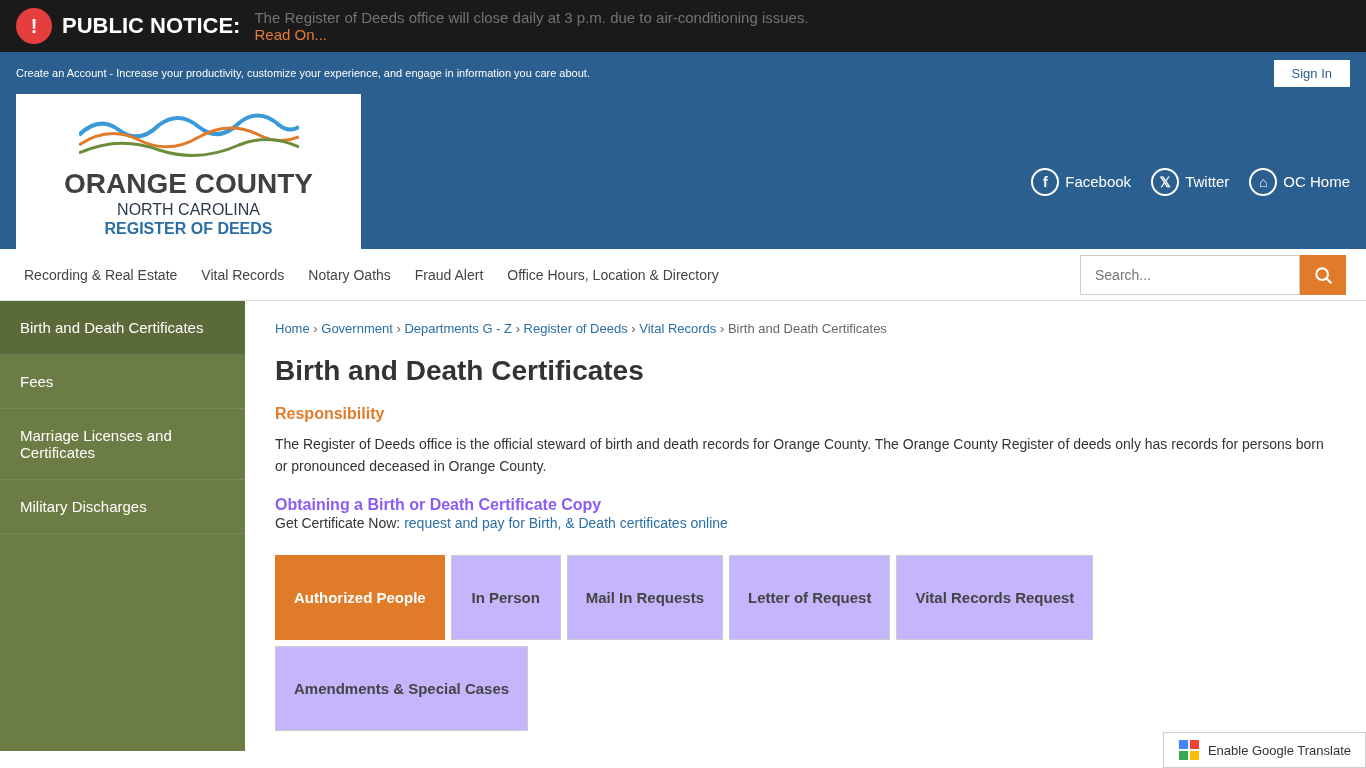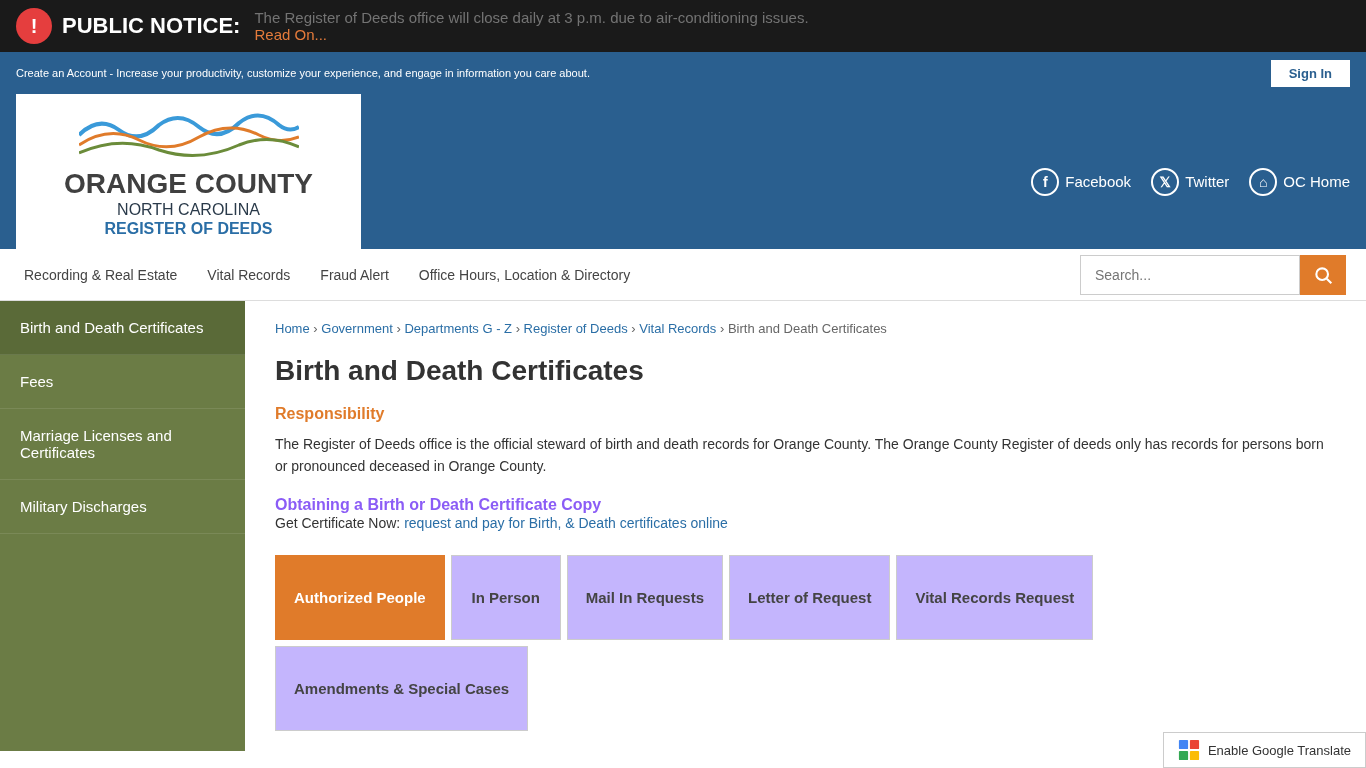--- a/index.html
+++ b/index.html
@@ -57,21 +57,21 @@
     .account-bar-text {
       color: white;
       font-size: 11px;
     }
     .sign-in-btn {
       background: white;
       color: #2a5f8f;
       border: none;
       padding: 6px 18px;
       font-size: 13px;
-      font-weight: bold;
+      font-weight: normal;
       cursor: pointer;
     }
 
     
     .header {
       background: #2a5f8f;
       display: flex;
       align-items: center;
       justify-content: space-between;
       padding: 0 16px;
@@ -152,21 +152,21 @@
       background: white;
       border-bottom: 1px solid #ddd;
       display: flex;
       align-items: center;
       padding: 0 20px;
       height: 52px;
       justify-content: space-between;
     }
     .nav-links {
       display: flex;
-      gap: 22px;
+      gap: 16px;
     }
     .nav-link {
       color: #444;
       text-decoration: none;
       font-size: 14px;
       padding: 16px 4px;
       white-space: nowrap;
     }
     .search-box {
       display: flex;
@@ -363,20 +363,21 @@
         <span>OC Home</span>
       </a>
     </div>
   </div>
 </div>
 
 <div class="nav-bar">
   <nav class="nav-links">
     <a href="#" class="nav-link">Recording &amp; Real Estate</a>
     <a href="#" class="nav-link">Vital Records</a>
+    <a href="#" class="nav-link">Notary Oaths</a>
     <a href="#" class="nav-link">Fraud Alert</a>
     <a href="#" class="nav-link">Office Hours, Location &amp; Directory</a>
   </nav>
   <div class="search-box">
     <input class="search-input" type="text" placeholder="Search..." style="">
     <button class="search-btn">
       <svg width="20" height="20" viewBox="0 0 24 24" fill="none" stroke="white" stroke-width="2.5">
         <circle cx="11" cy="11" r="7"></circle>
         <line x1="16.5" y1="16.5" x2="22" y2="22"></line>
       </svg>

